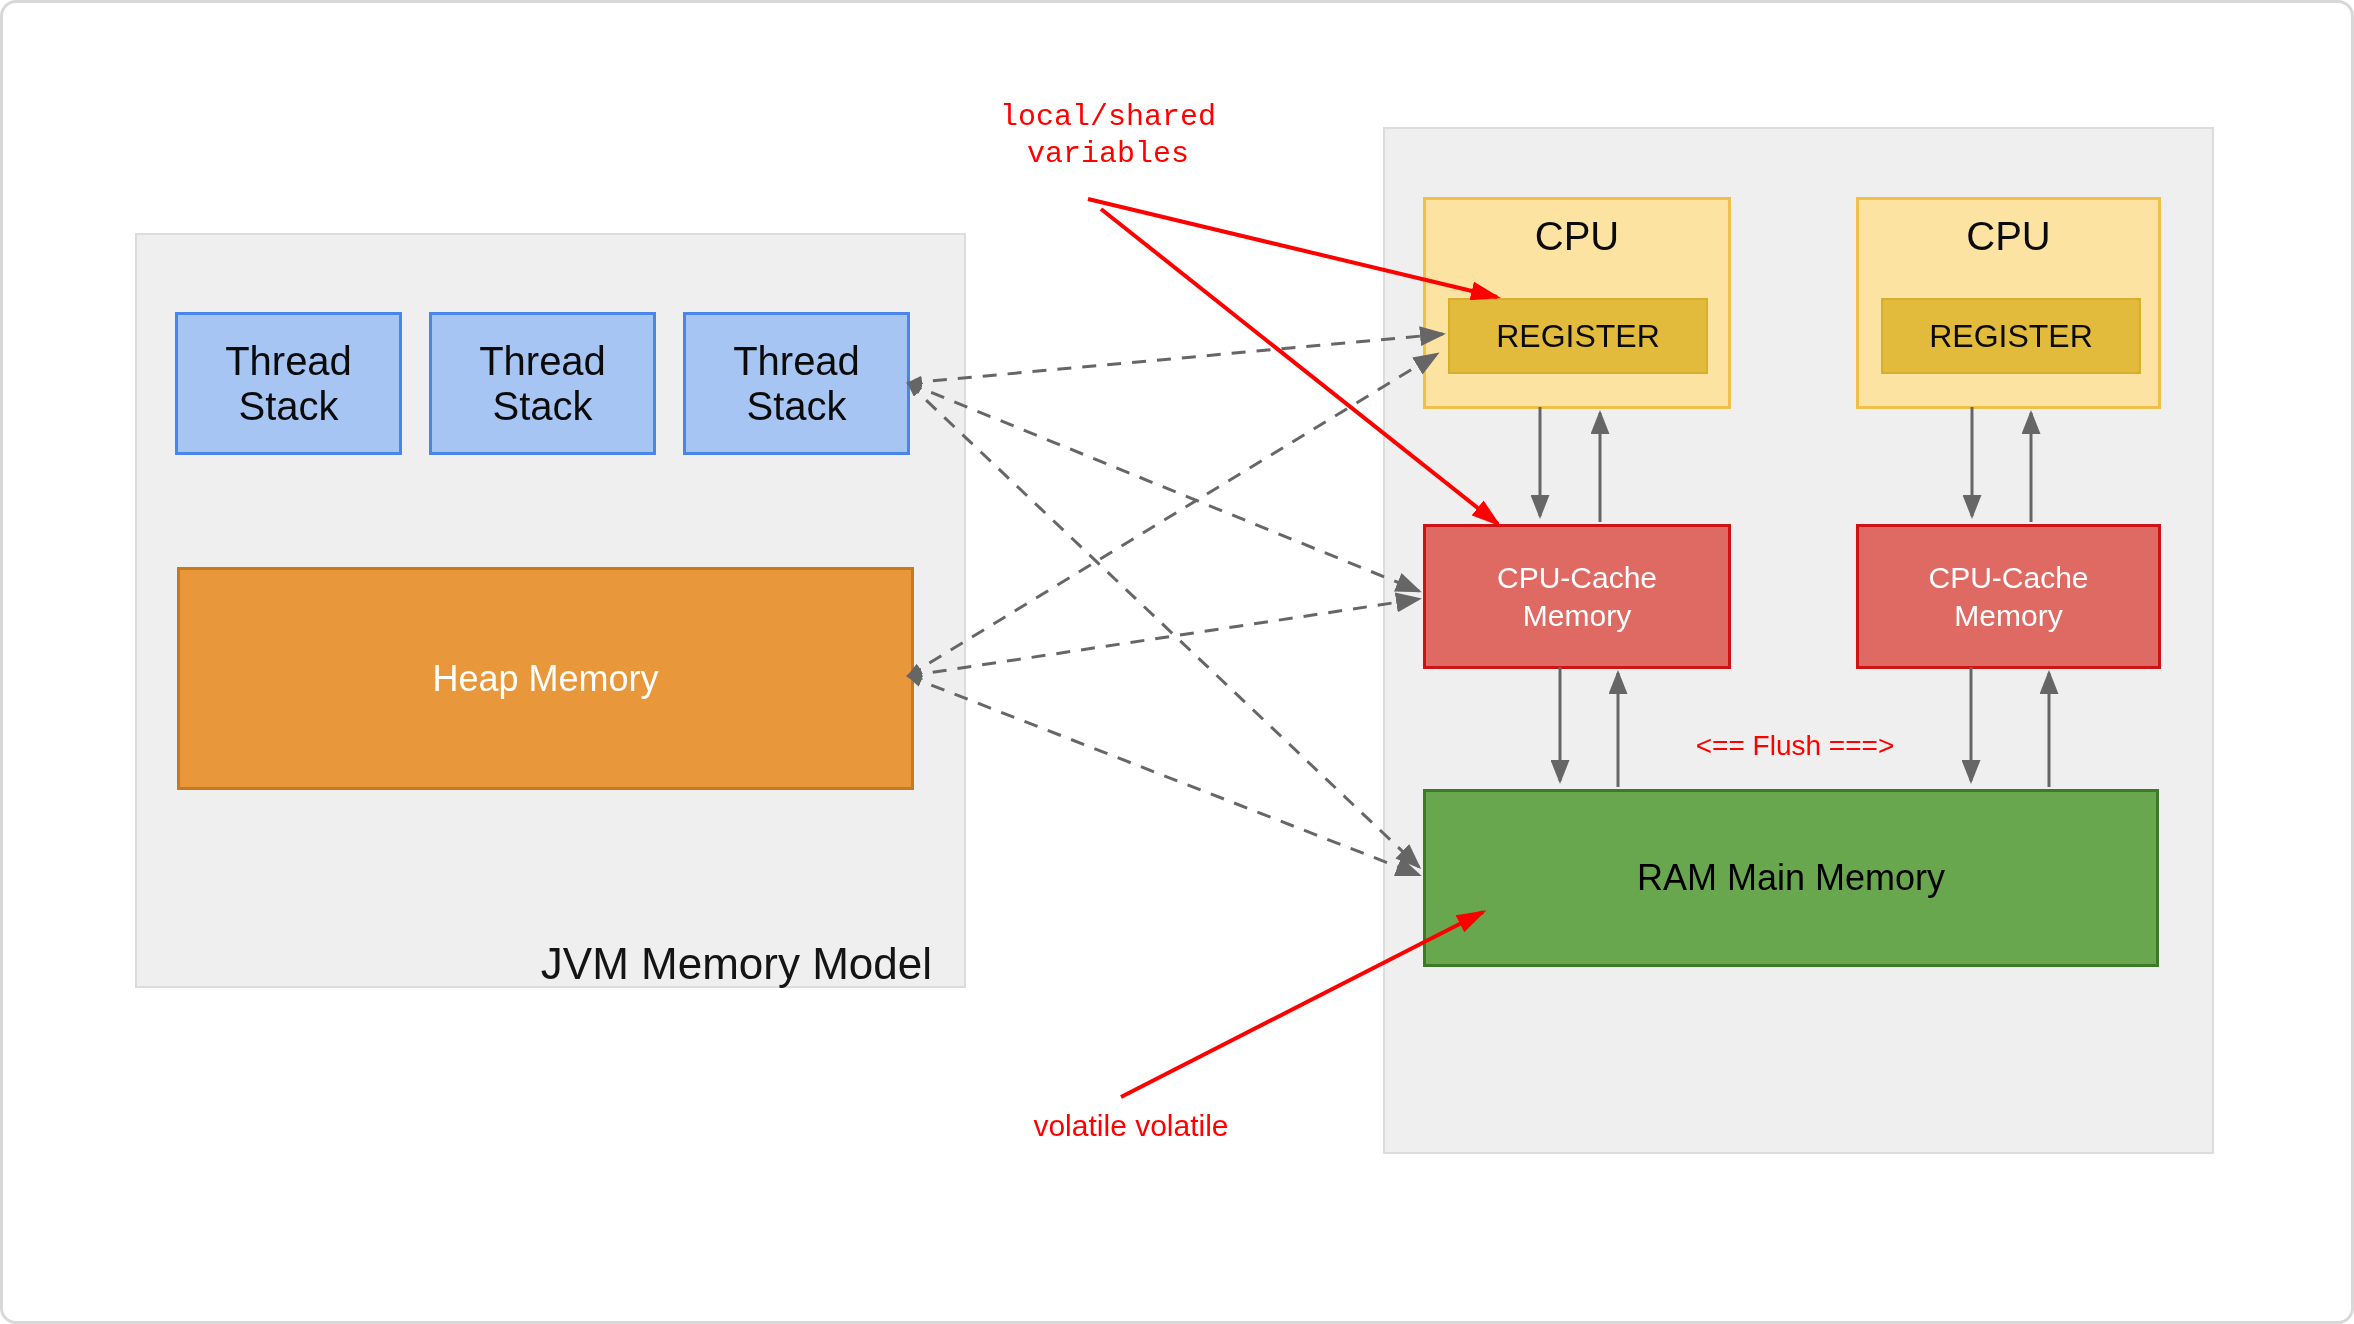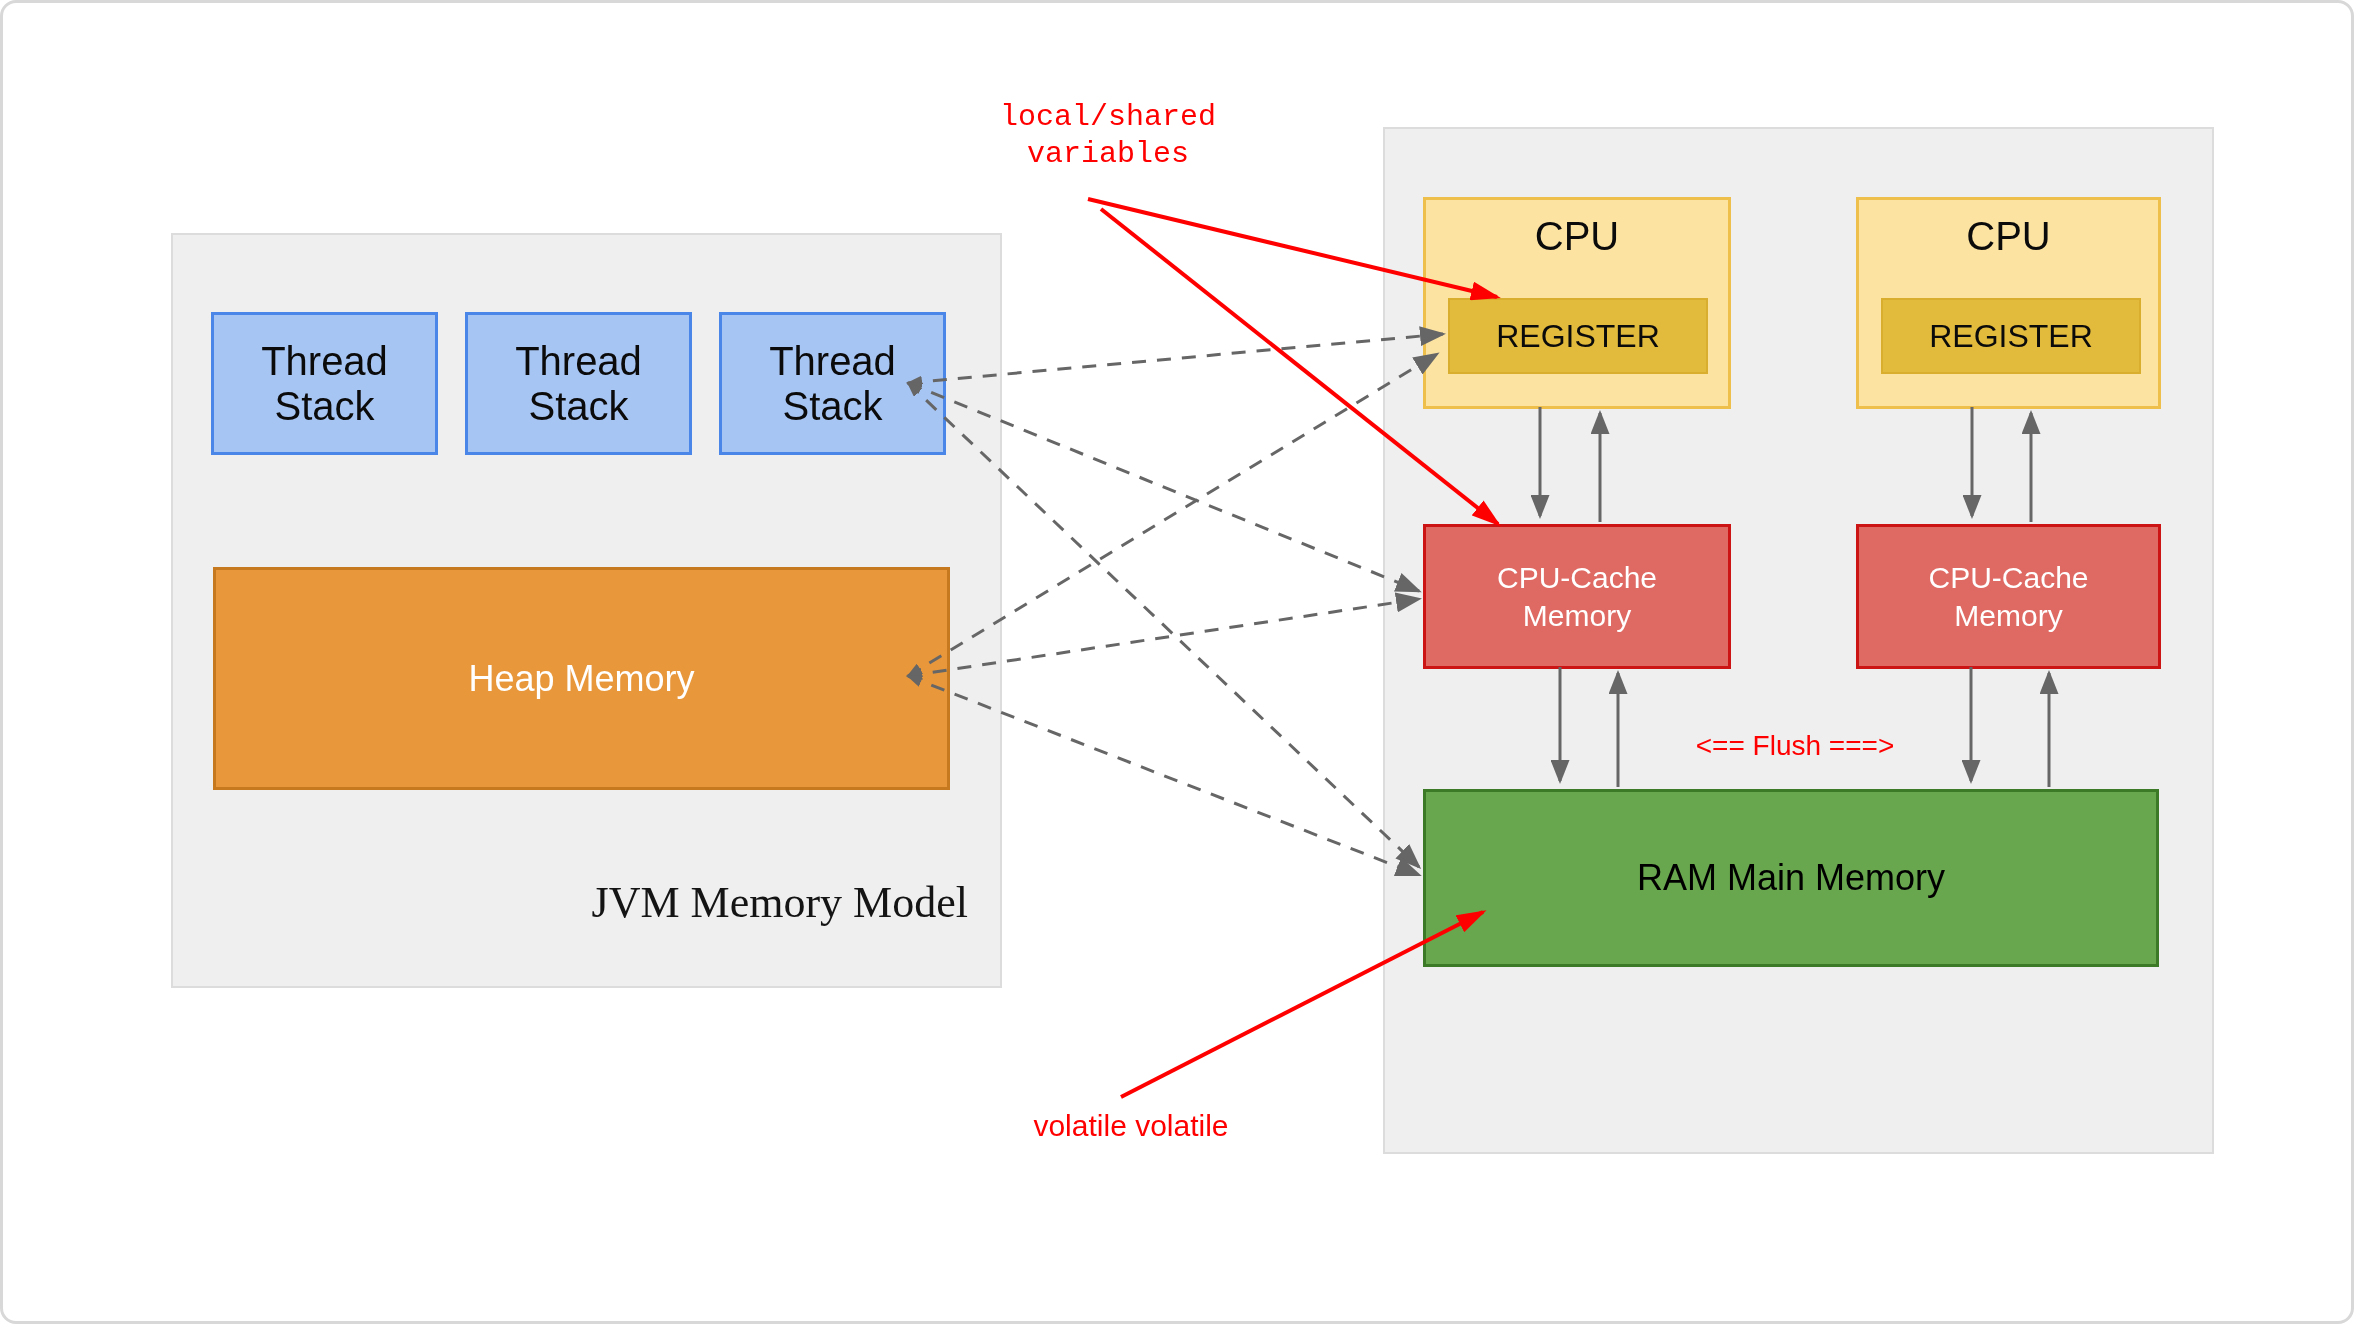--- a/index.html
+++ b/index.html
@@ -1,29 +1,29 @@
 <!DOCTYPE html>
 <html style="--panel-bg: #efefef; --panel-border: #dcdcdc; --stack-fill: #a7c5f3; --stack-border: #4a86e8; --heap-fill: #e8973b; --heap-border: #c6791f; --cpu-fill: #fce3a2; --cpu-border: #eebf4a; --register-fill: #e2ba3c; --register-border: #d9ae2e; --cache-fill: #df6a64; --cache-border: #cc1414; --ram-fill: #69a74e; --ram-border: #3c7a27; --arrow-gray: #666666; --annotation-red: #ff0000;"><head>
 <meta charset="utf-8">
 <style>
   html,body{margin:0;padding:0;background:#fff;font-family:"Liberation Sans",sans-serif;}
   .canvas{position:relative;width:2354px;height:1324px;background:#ffffff;
           border:3px solid #d8d8d8;border-radius:16px;box-sizing:border-box;overflow:hidden;}
   .panel{position:absolute;background:var(--panel-bg,#efefef);border:2px solid var(--panel-border,#dcdcdc);box-sizing:border-box;}
-  #jvm-panel{left:132px;top:230px;width:831px;height:755px;margin-left:36px;}
+  #jvm-panel{left:132px;top:230px;width:831px;height:755px;}
   #cpu-panel{left:1380px;top:124px;width:831px;height:1027px;}
   .box{position:absolute;box-sizing:border-box;display:flex;align-items:center;justify-content:center;
        text-align:center;white-space:pre-line;}
   .stack{width:227px;height:143px;top:77px;background:var(--stack-fill,#a7c5f3);
          border:3px solid var(--stack-border,#4a86e8);font-size:40px;line-height:1.12;color:#0b0b0b;}
   #stack-1{left:38px;} #stack-2{left:292px;} #stack-3{left:546px;}
   .heap{left:40px;top:332px;width:737px;height:223px;background:var(--heap-fill,#e8973b);
         border:3px solid var(--heap-border,#c6791f);font-size:36px;color:#ffffff;}
   .panel-title{position:absolute;color:#141414;font-size:44px;white-space:nowrap;text-align:right;}
-  #jvm-title{left:0;top:642px;width:795px;font-family:Liberation Serif, serif;}
+  #jvm-title{left:0;top:704px;width:795px;}
   #cpu-title{left:0;top:936px;width:799px;}
   .cpu-box{top:68px;width:308px;height:212px;background:var(--cpu-fill,#fce3a2);
            border:3px solid var(--cpu-border,#eebf4a);}
   #cpu-1{left:38px;} #cpu-2{left:471px;width:305px;}
   .cpu-label{position:absolute;top:14px;left:0;width:100%;text-align:center;font-size:40px;color:#0b0b0b;}
   .register{position:absolute;left:22px;top:98px;width:260px;height:76px;background:var(--register-fill,#e2ba3c);
             border:2px solid var(--register-border,#d9ae2e);display:flex;align-items:center;justify-content:center;
             font-size:32px;color:#0b0b0b;box-sizing:border-box;}
   .cache{top:395px;width:308px;height:145px;background:var(--cache-fill,#df6a64);
          border:3px solid var(--cache-border,#cc1414);font-size:30px;line-height:1.25;color:#ffffff;}

